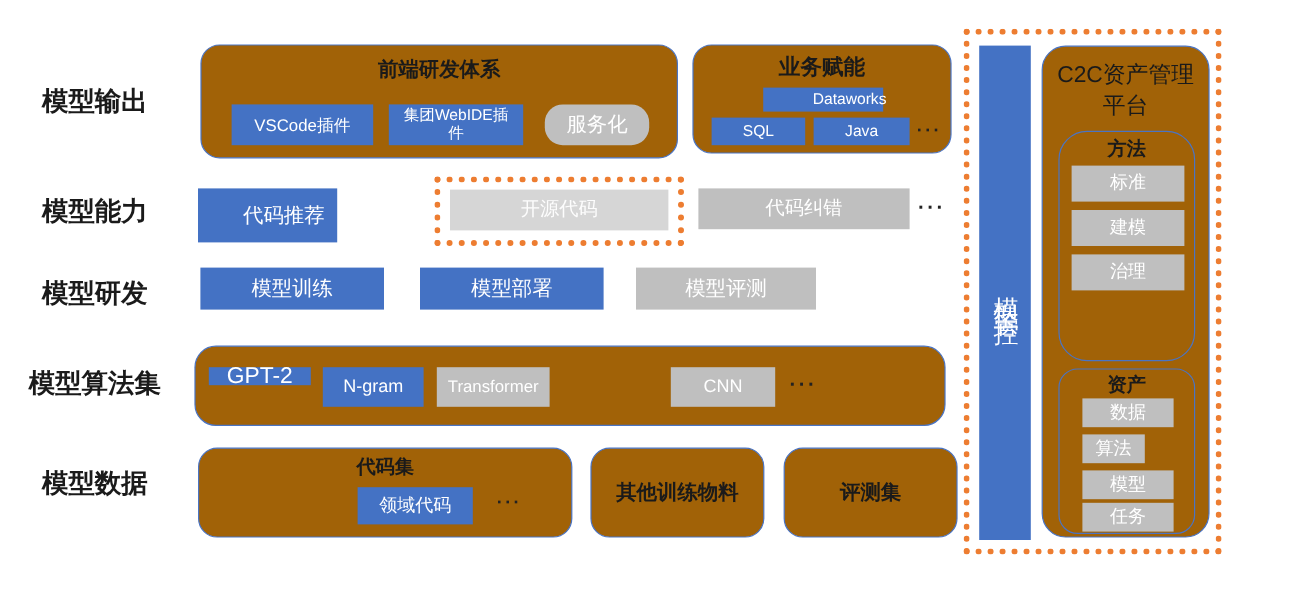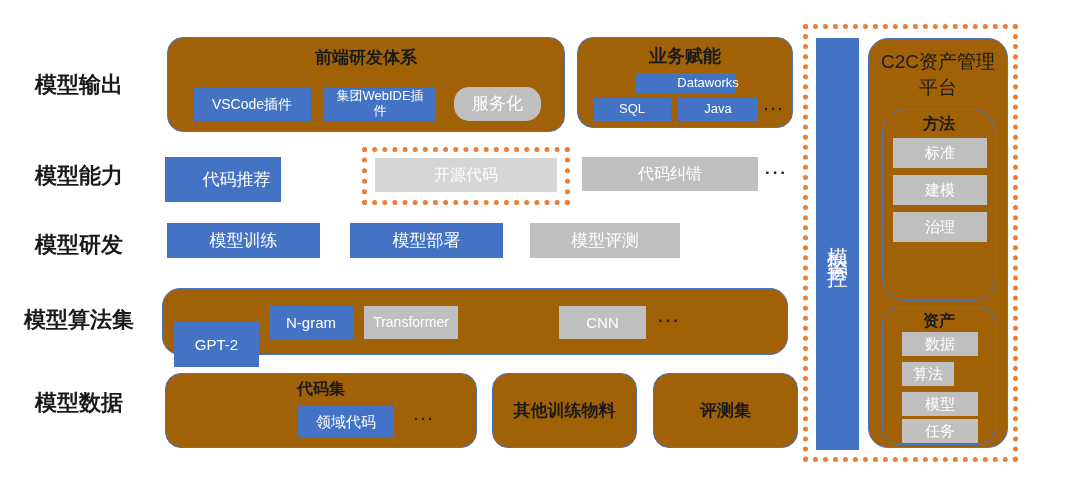--- a/index.html
+++ b/index.html
@@ -69,21 +69,21 @@
   <div class="dotted" style="left:362px;top:147px;width:208px;height:58px;"></div>
   <div class="chip lightgray" style="left:375px;top:158px;width:182px;height:34px;font-size:16px;">开源代码</div>
   <div class="chip gray" style="left:582px;top:157px;width:176px;height:34px;font-size:16px;">代码纠错</div>
   <div class="ellipsis" style="left:765px;top:163px;">···</div>
 
   <div class="chip blue" style="left:167px;top:223px;width:153px;height:35px;font-size:17px;">模型训练</div>
   <div class="chip blue" style="left:350px;top:223px;width:153px;height:35px;font-size:17px;">模型部署</div>
   <div class="chip gray" style="left:530px;top:223px;width:150px;height:35px;font-size:17px;">模型评测</div>
 
   <div class="obox" style="left:162px;top:288px;width:626px;height:67px;border-radius:18px;">
-    <div class="chip blue" style="left:11px;top:17px;width:85px;height:45px;font-size:15px;margin-top:16px;">GPT-2</div>
+    <div class="chip blue" style="left:11px;top:17px;width:85px;height:15px;font-size:19px;">GPT-2</div>
     <div class="chip blue" style="left:106px;top:17px;width:84px;height:33px;font-size:15px;">N-gram</div>
     <div class="chip gray" style="left:201px;top:17px;width:94px;height:33px;font-size:14px;">Transformer</div>
     <div class="chip gray" style="left:396px;top:17px;width:87px;height:33px;font-size:15px;">CNN</div>
     <div class="ellipsis" style="left:495px;top:22px;">···</div>
   </div>
 
   <div class="obox" style="left:165px;top:373px;width:312px;height:75px;">
     <div class="btitle" style="top:5px;font-size:16px;">代码集</div>
     <div class="chip blue" style="left:132px;top:32px;width:96px;height:31px;font-size:15px;">领域代码</div>
     <div class="ellipsis" style="left:248px;top:36px;font-size:15px;">···</div>

